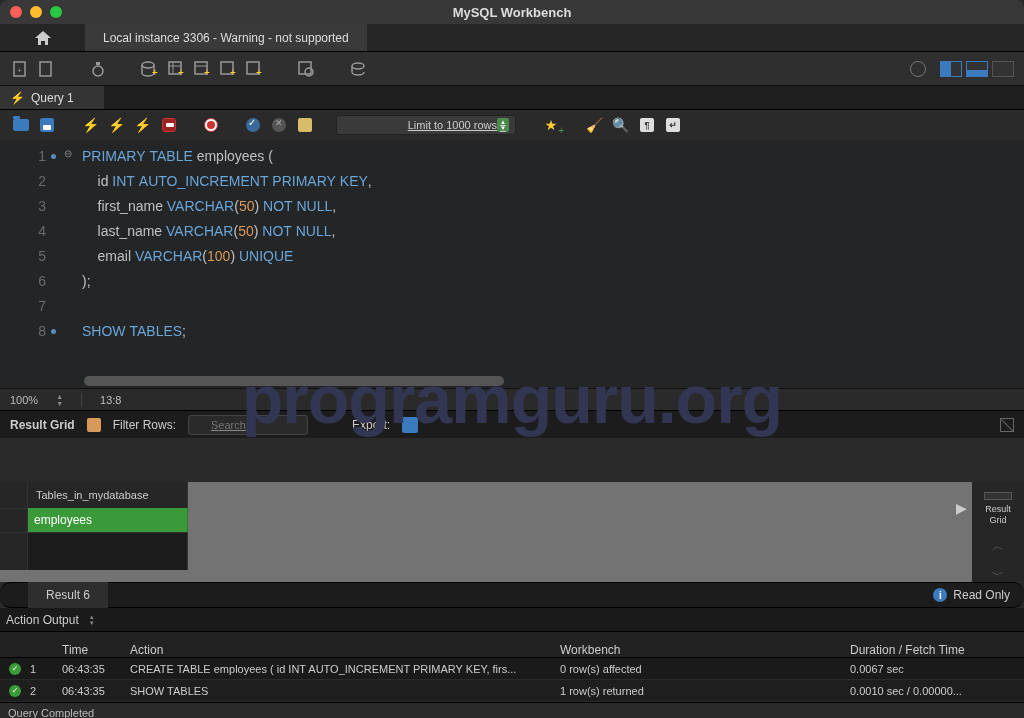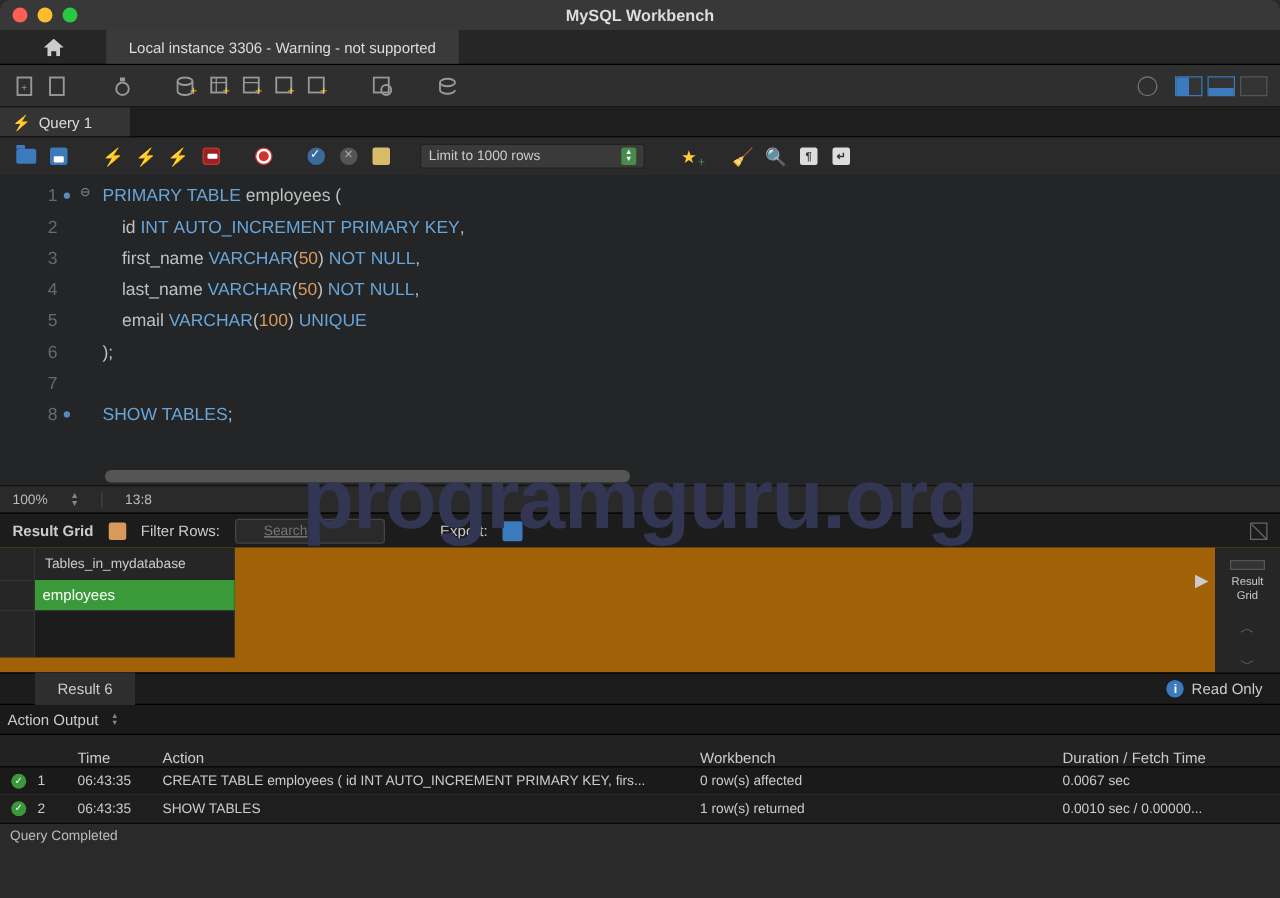--- a/index.html
+++ b/index.html
@@ -32,21 +32,21 @@
 .disk::after { content: ''; position: absolute; bottom: 2px; left: 3px; width: 8px; height: 5px; background: #fff; border-radius: 1px; }
 .bolt { color: #ffcc33; }
 .bolt.dim { color: #cc9933; }
 .stop { width: 14px; height: 14px; background: #992222; border-radius: 3px; border: 1px solid #cc3333; position: relative; }
 .stop::after { content: ''; position: absolute; top: 4px; left: 3px; width: 8px; height: 4px; background: #fff; border-radius: 1px; }
 .red-circle { width: 14px; height: 14px; border-radius: 50%; background: #992222; border: 1px solid #cc3333; }
 .check { width: 14px; height: 14px; border-radius: 50%; background: #3a6a9a; position: relative; }
 .check::after { content: '✓'; color: #fff; font-size: 10px; position: absolute; top: -1px; left: 2px; }
 .xmark { width: 14px; height: 14px; border-radius: 50%; background: #555; position: relative; }
 .xmark::after { content: '✕'; color: #aaa; font-size: 9px; position: absolute; top: 0; left: 3px; }
-.limit-select { background: #3a3a3a; border: 1px solid #222; color: #ccc; font-size: 11px; padding: 2px 6px; width: 180px; height: 20px; display: flex; align-items: center; justify-content: space-between; border-radius: 3px; }
+.limit-select { background: #3a3a3a; border: 1px solid #222; color: #ccc; font-size: 11px; padding: 2px 6px; width: 180px; height: 20px; display: flex; align-items: center; justify-content: flex-end; border-radius: 3px; text-decoration: underline; }
 .limit-arrows { width: 12px; height: 14px; background: #4a8a4a; border-radius: 2px; display: flex; flex-direction: column; align-items: center; justify-content: center; font-size: 6px; line-height: 6px; color: #fff; }
 .star { color: #ffcc33; font-size: 14px; position: relative; }
 .star::after { content: '+'; color: #4a8a4a; font-size: 10px; position: absolute; bottom: -2px; right: -4px; }
 .broom { color: #cc9966; }
 .magnify { color: #aaa; }
 .sq-icon { width: 14px; height: 14px; background: #ddd; border-radius: 2px; display: flex; align-items: center; justify-content: center; font-size: 9px; color: #333; font-weight: bold; }
 .editor { height: 248px; background: #232527; display: flex; font-family: 'SF Mono', Menlo, Consolas, monospace; font-size: 14px; position: relative; }
 .gutter { width: 62px; background: #232527; text-align: right; padding-right: 6px; padding-top: 4px; color: #6a6a6a; line-height: 25px; }
 .gut-row { height: 25px; display: flex; justify-content: flex-end; align-items: center; gap: 5px; }
 .dot { width: 5px; height: 5px; background: #5a8abd; border-radius: 50%; }
@@ -62,36 +62,36 @@
 .vbar { width: 1px; height: 14px; background: #444; }
 .result-toolbar { height: 28px; background: #1c1c1c; display: flex; align-items: center; padding: 0 10px; gap: 12px; color: #ccc; font-size: 12px; border-top: 1px solid #000; }
 .result-toolbar .label { font-weight: 600; }
 .grid-icon { width: 14px; height: 14px; background: #d89a5a; border-radius: 2px; }
 .filter-input { background: #2a2a2a; border: 1px solid #444; border-radius: 3px; padding: 2px 6px 2px 22px; color: #888; font-size: 11px; width: 120px; height: 20px; position: relative; text-decoration: underline; }
 .filter-wrap { position: relative; }
 .search-ico { position: absolute; left: 6px; top: 3px; color: #666; font-size: 11px; }
 .export-icon { width: 16px; height: 16px; background: #3a7abd; border-radius: 2px; }
 .diag-box { margin-left: auto; width: 14px; height: 14px; border: 1px solid #666; position: relative; }
 .diag-box::after { content: ''; position: absolute; width: 140%; height: 1px; background: #666; top: 50%; left: -20%; transform: rotate(45deg); }
-.result-area { height: 100px; display: flex; background: #a16207; }
+.result-area { height: 100px; display: flex; background: #737373; margin-top: 44px; }
 .result-grid { flex: 1; padding: 0; }
 .grid-header { height: 26px; display: flex; align-items: stretch; }
 .gh-corner { width: 28px; background: #262626; border-right: 1px solid #333; }
 .gh-cell { width: 160px; background: #262626; border-right: 1px solid #333; display: flex; align-items: center; padding: 0 8px; color: #ccc; font-size: 11px; }
 .grid-body { display: flex; }
 .gb-rowhead { width: 28px; height: 24px; background: #262626; border-right: 1px solid #333; border-top: 1px solid #333; }
 .gb-cell { width: 160px; height: 24px; background: #3a9a3a; color: #fff; font-size: 12px; display: flex; align-items: center; padding: 0 6px; border-right: 1px solid #2a7a2a; }
 .gb-cell.empty { background: #1c1c1c; border-right: 1px solid #333; border-top: 1px solid #333; }
 .right-tray { width: 52px; background: #262626; display: flex; flex-direction: column; align-items: center; padding-top: 4px; gap: 4px; position: relative; }
 .tray-arrow { color: #ccc; font-size: 14px; position: absolute; left: -16px; top: 18px; }
 .tray-grid-icon { width: 28px; height: 24px; background: #333; border: 1px solid #555; display: grid; grid-template-columns: repeat(4, 1fr); grid-template-rows: repeat(3, 1fr); gap: 1px; padding: 2px; margin-top: 6px; }
 .tray-grid-icon div { background: #aaa; }
 .tray-label { color: #ccc; font-size: 9px; text-align: center; line-height: 11px; }
 .tray-chev { color: #666; font-size: 12px; margin-top: 8px; }
-.result-footer { height: 26px; background: #1c1c1c; display: flex; align-items: center; padding: 0 14px; color: #ccc; font-size: 12px; border-top: 1px solid #000; border-bottom: 1px solid #000; position: relative; }
+.result-footer { height: 26px; background: #1c1c1c; display: flex; align-items: center; padding: 0 14px; color: #ccc; font-size: 12px; border-top: 1px solid #000; border-bottom: 1px solid #000; position: relative; border-radius: 11px; }
 .result-footer .tab { background: #2e2e2e; height: 26px; display: flex; align-items: center; padding: 0 18px; margin-left: 14px; }
 .readonly { margin-left: auto; display: flex; align-items: center; gap: 6px; }
 .info-icon { width: 14px; height: 14px; border-radius: 50%; background: #3a7abd; color: #fff; font-size: 10px; display: flex; align-items: center; justify-content: center; font-weight: bold; }
 .output-header { height: 24px; background: #1a1a1a; display: flex; align-items: center; padding: 0 6px; gap: 10px; color: #ccc; font-size: 12px; border-bottom: 1px solid #000; }
 .output-stepper { display: flex; flex-direction: column; font-size: 6px; line-height: 6px; color: #888; }
 .output-table { background: #1a1a1a; }
 .ot-head { height: 26px; display: flex; align-items: flex-end; color: #ccc; font-size: 12px; background: #222; border-bottom: 1px solid #000; font-weight: 500; }
 .ot-row { height: 22px; display: flex; align-items: center; color: #ccc; font-size: 11px; border-bottom: 1px solid #2a2a2a; }
 .ot-row:nth-child(odd) { background: #1e1e1e; }
 .c-status { width: 30px; display: flex; justify-content: center; }

